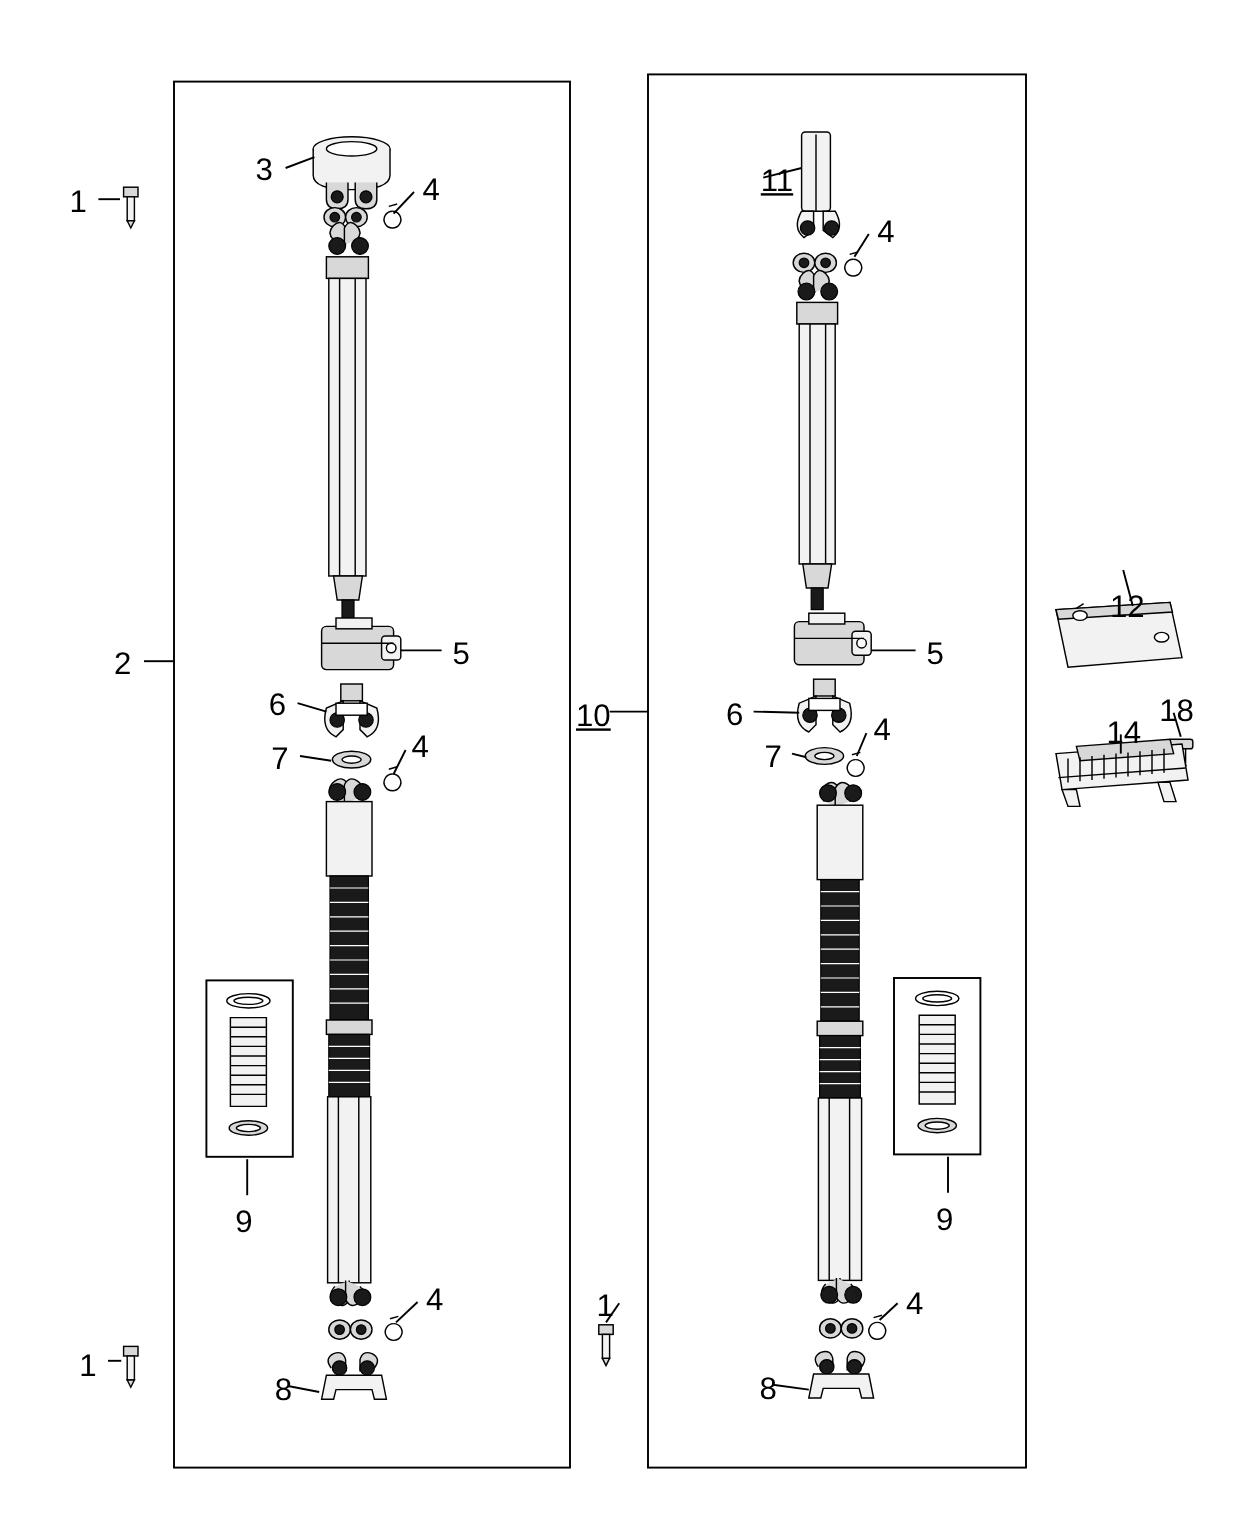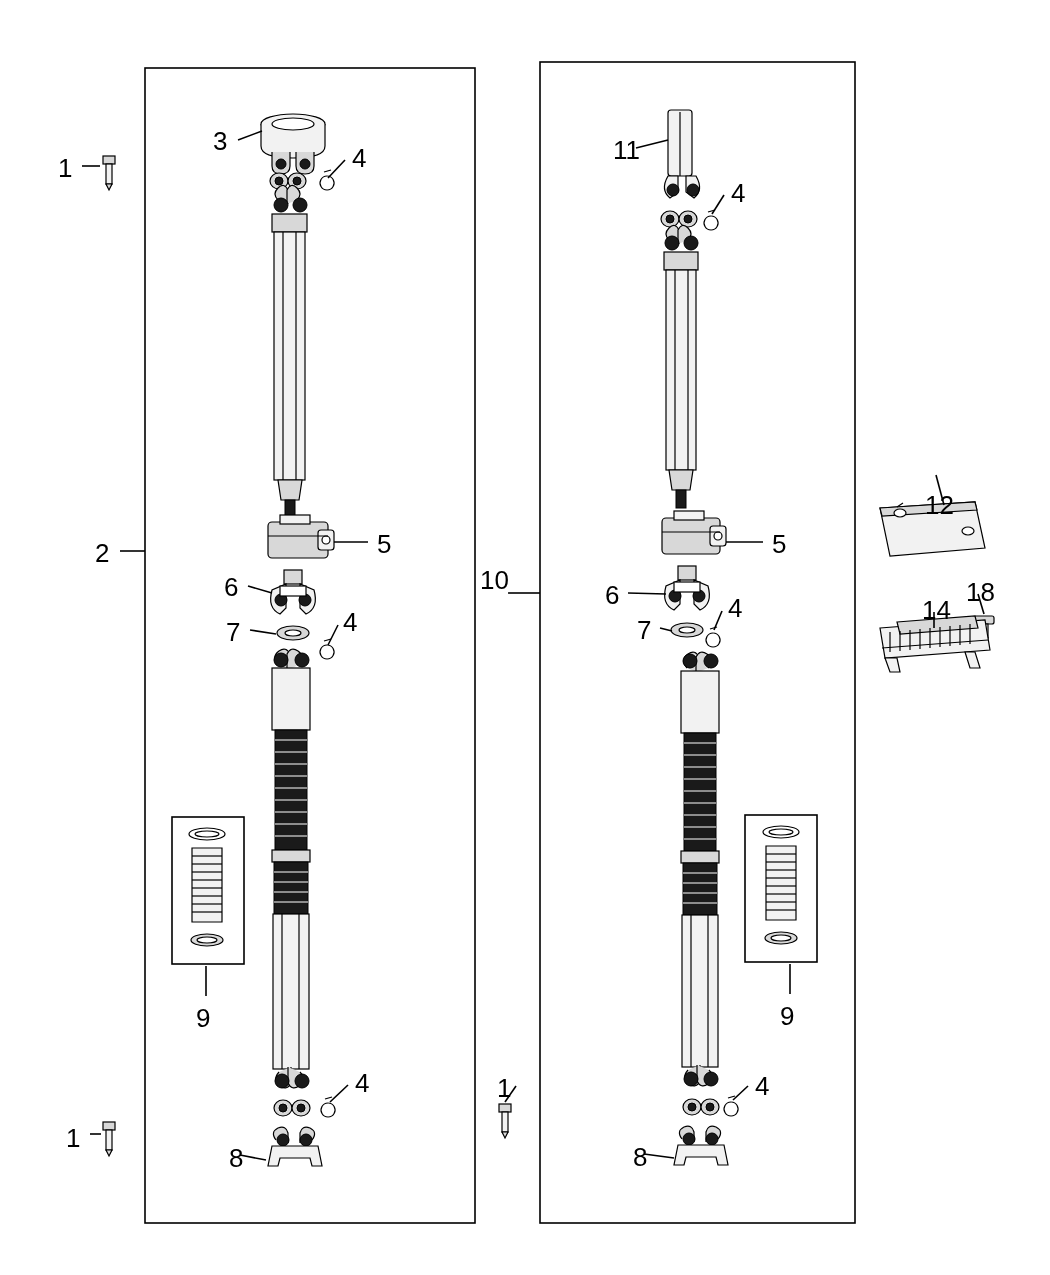--- a/index.html
+++ b/index.html
@@ -392,23 +392,23 @@
   <div class="callout" style="left:352px; top:145px;">4</div>
   <div class="callout" style="left:95px;  top:540px;">2</div>
   <div class="callout" style="left:377px; top:531px;">5</div>
   <div class="callout" style="left:224px; top:574px;">6</div>
   <div class="callout" style="left:226px; top:619px;">7</div>
   <div class="callout" style="left:343px; top:609px;">4</div>
   <div class="callout" style="left:196px; top:1005px;">9</div>
   <div class="callout" style="left:355px; top:1070px;">4</div>
   <div class="callout" style="left:66px;  top:1125px;">1</div>
   <div class="callout" style="left:229px; top:1145px;">8</div>
-  <div class="callout" style="left:613px; top:137px;">11</div>
+  <div class="callout" style="left:634px; top:137px;text-decoration:underline;">11</div>
   <div class="callout" style="left:731px; top:180px;">4</div>
-  <div class="callout" style="left:480px; top:567px;">10</div>
+  <div class="callout" style="left:480px; top:583px;text-decoration:underline;">10</div>
   <div class="callout" style="left:772px; top:531px;">5</div>
   <div class="callout" style="left:605px; top:582px;">6</div>
   <div class="callout" style="left:637px; top:617px;">7</div>
   <div class="callout" style="left:728px; top:595px;">4</div>
   <div class="callout" style="left:925px; top:460px;margin-top:32px;">12</div>
   <div class="callout" style="left:966px; top:579px;">18</div>
   <div class="callout" style="left:922px; top:597px;text-align:center;">14</div>
   <div class="callout" style="left:780px; top:1003px;">9</div>
   <div class="callout" style="left:497px; top:1075px;">1</div>
   <div class="callout" style="left:755px; top:1073px;">4</div>

